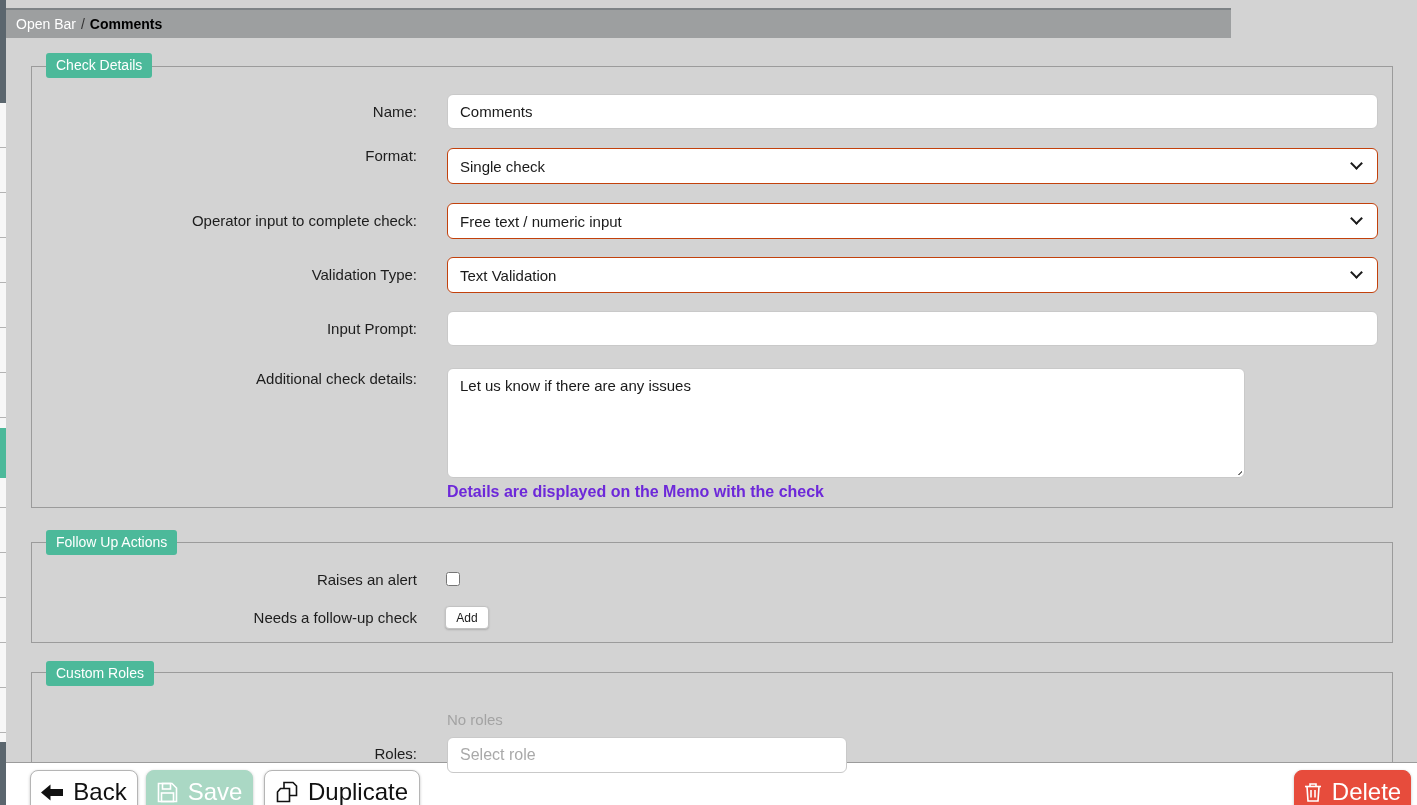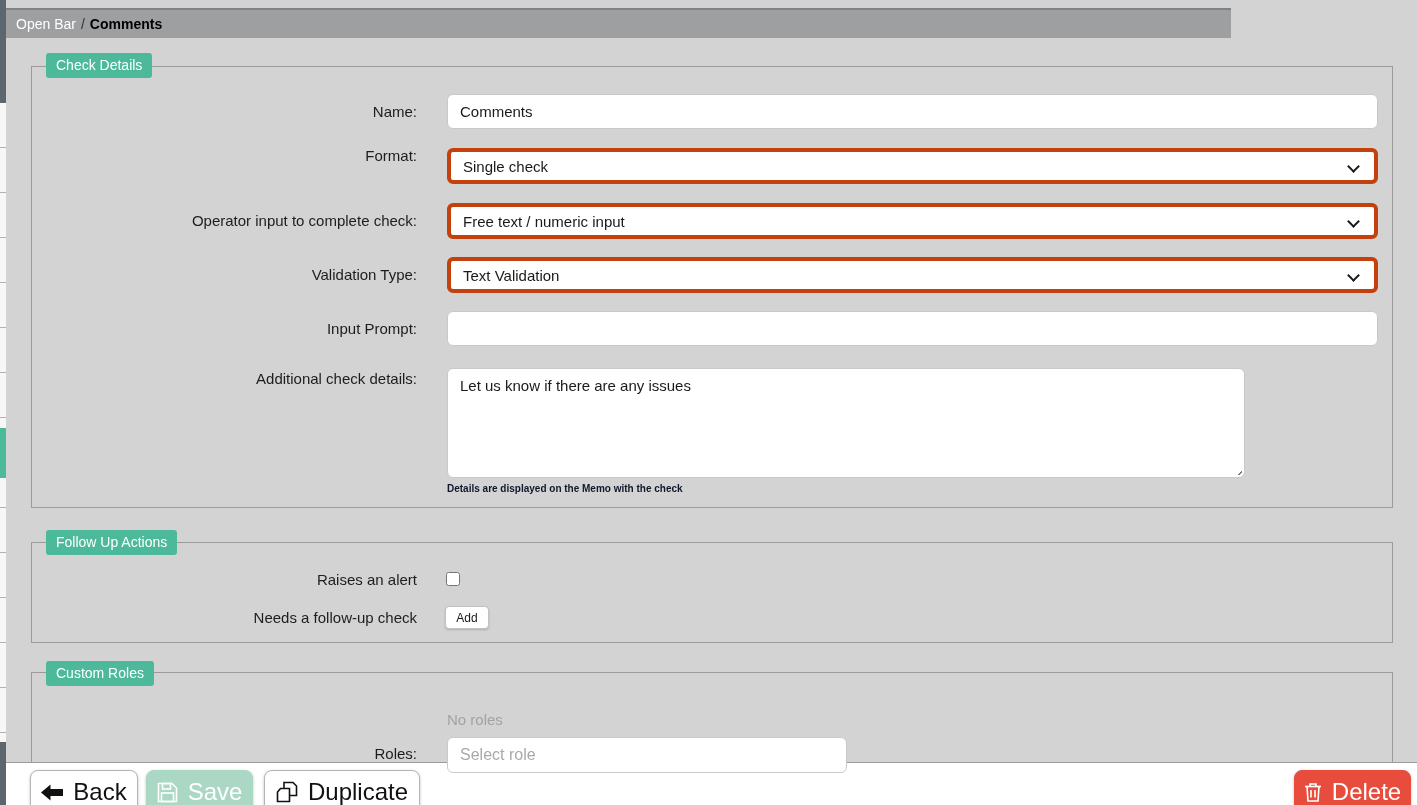--- a/index.html
+++ b/index.html
@@ -32,33 +32,33 @@
   .legend2 { left:46px; top:530px; }
   .legend3 { left:46px; top:661px; }
 
   
   .flabel { position:absolute; left:41px; width:376px; text-align:right; font-size:15px; color:#1d1d1d; }
   .sublabel { display:block; font-size:12px; color:#1d1d1d; margin-top:2px; }
   .tinput { position:absolute; left:447px; width:931px; height:35px; background:#fff;
             border:1px solid #c9c9c9; border-radius:6px; padding:0 12px; font-size:15px;
             color:#1a1a1a; font-family:"Liberation Sans", sans-serif; }
   .sel { position:absolute; left:447px; width:931px; height:36px; background:#fff;
-         border:4px solid #c2410c; border-radius:6px; display:flex; align-items:center;
+         border:1px solid #c2410c; border-radius:6px; display:flex; align-items:center;
          padding:0 36px 0 12px; font-size:15px; color:#1a1a1a; cursor:default; }
   .chev { position:absolute; right:16px; top:12px; width:9px; height:9px;
           border-right:2.5px solid #1a1a1a; border-bottom:2.5px solid #1a1a1a;
           transform:rotate(45deg); margin-top:-2px; }
   .tarea-wrap { position:absolute; left:447px; top:368px; width:798px; height:110px; }
   .tarea { width:798px; height:110px; background:#fff; border:1px solid #c9c9c9; border-radius:6px;
            padding:8px 12px; font-size:15px; color:#1a1a1a; resize:none;
            font-family:"Liberation Sans", sans-serif; }
   .resize-grip { position:absolute; right:3px; bottom:3px; width:11px; height:11px;
                  background:repeating-linear-gradient(315deg, transparent 0 2px, #777 2px 3.5px, transparent 3.5px 6px);
                  clip-path:polygon(100% 0, 100% 100%, 0 100%); }
-  .helper { position:absolute; left:447px; top:483px; font-size:10px; font-weight:bold; color:#0f172a; }
+  .helper { position:absolute; left:447px; top:483px; font-size:16px; font-weight:bold; color:#6d28d9; }
 
   .checkbox { position:absolute; left:446px; top:572px; width:14px; height:14px; accent-color:#fff; }
   .add-btn { position:absolute; left:445px; top:606px; width:44px; height:23px; background:#fff;
              border:1px solid #c2c2c2; border-radius:4px; font-size:12px; color:#1a1a1a;
              box-shadow:0 1px 2px rgba(0,0,0,.18); font-family:"Liberation Sans", sans-serif; cursor:pointer; }
 
   .no-roles { position:absolute; left:447px; top:711px; font-size:15px; color:#a3a3a3; }
   .role-select { position:absolute; left:447px; top:737px; width:400px; height:36px; background:#fff;
                  border:1px solid #c9c9c9; border-radius:6px; display:flex; align-items:center;
                  padding:0 12px; font-size:16px; color:#a9a9a9; z-index:5; }

